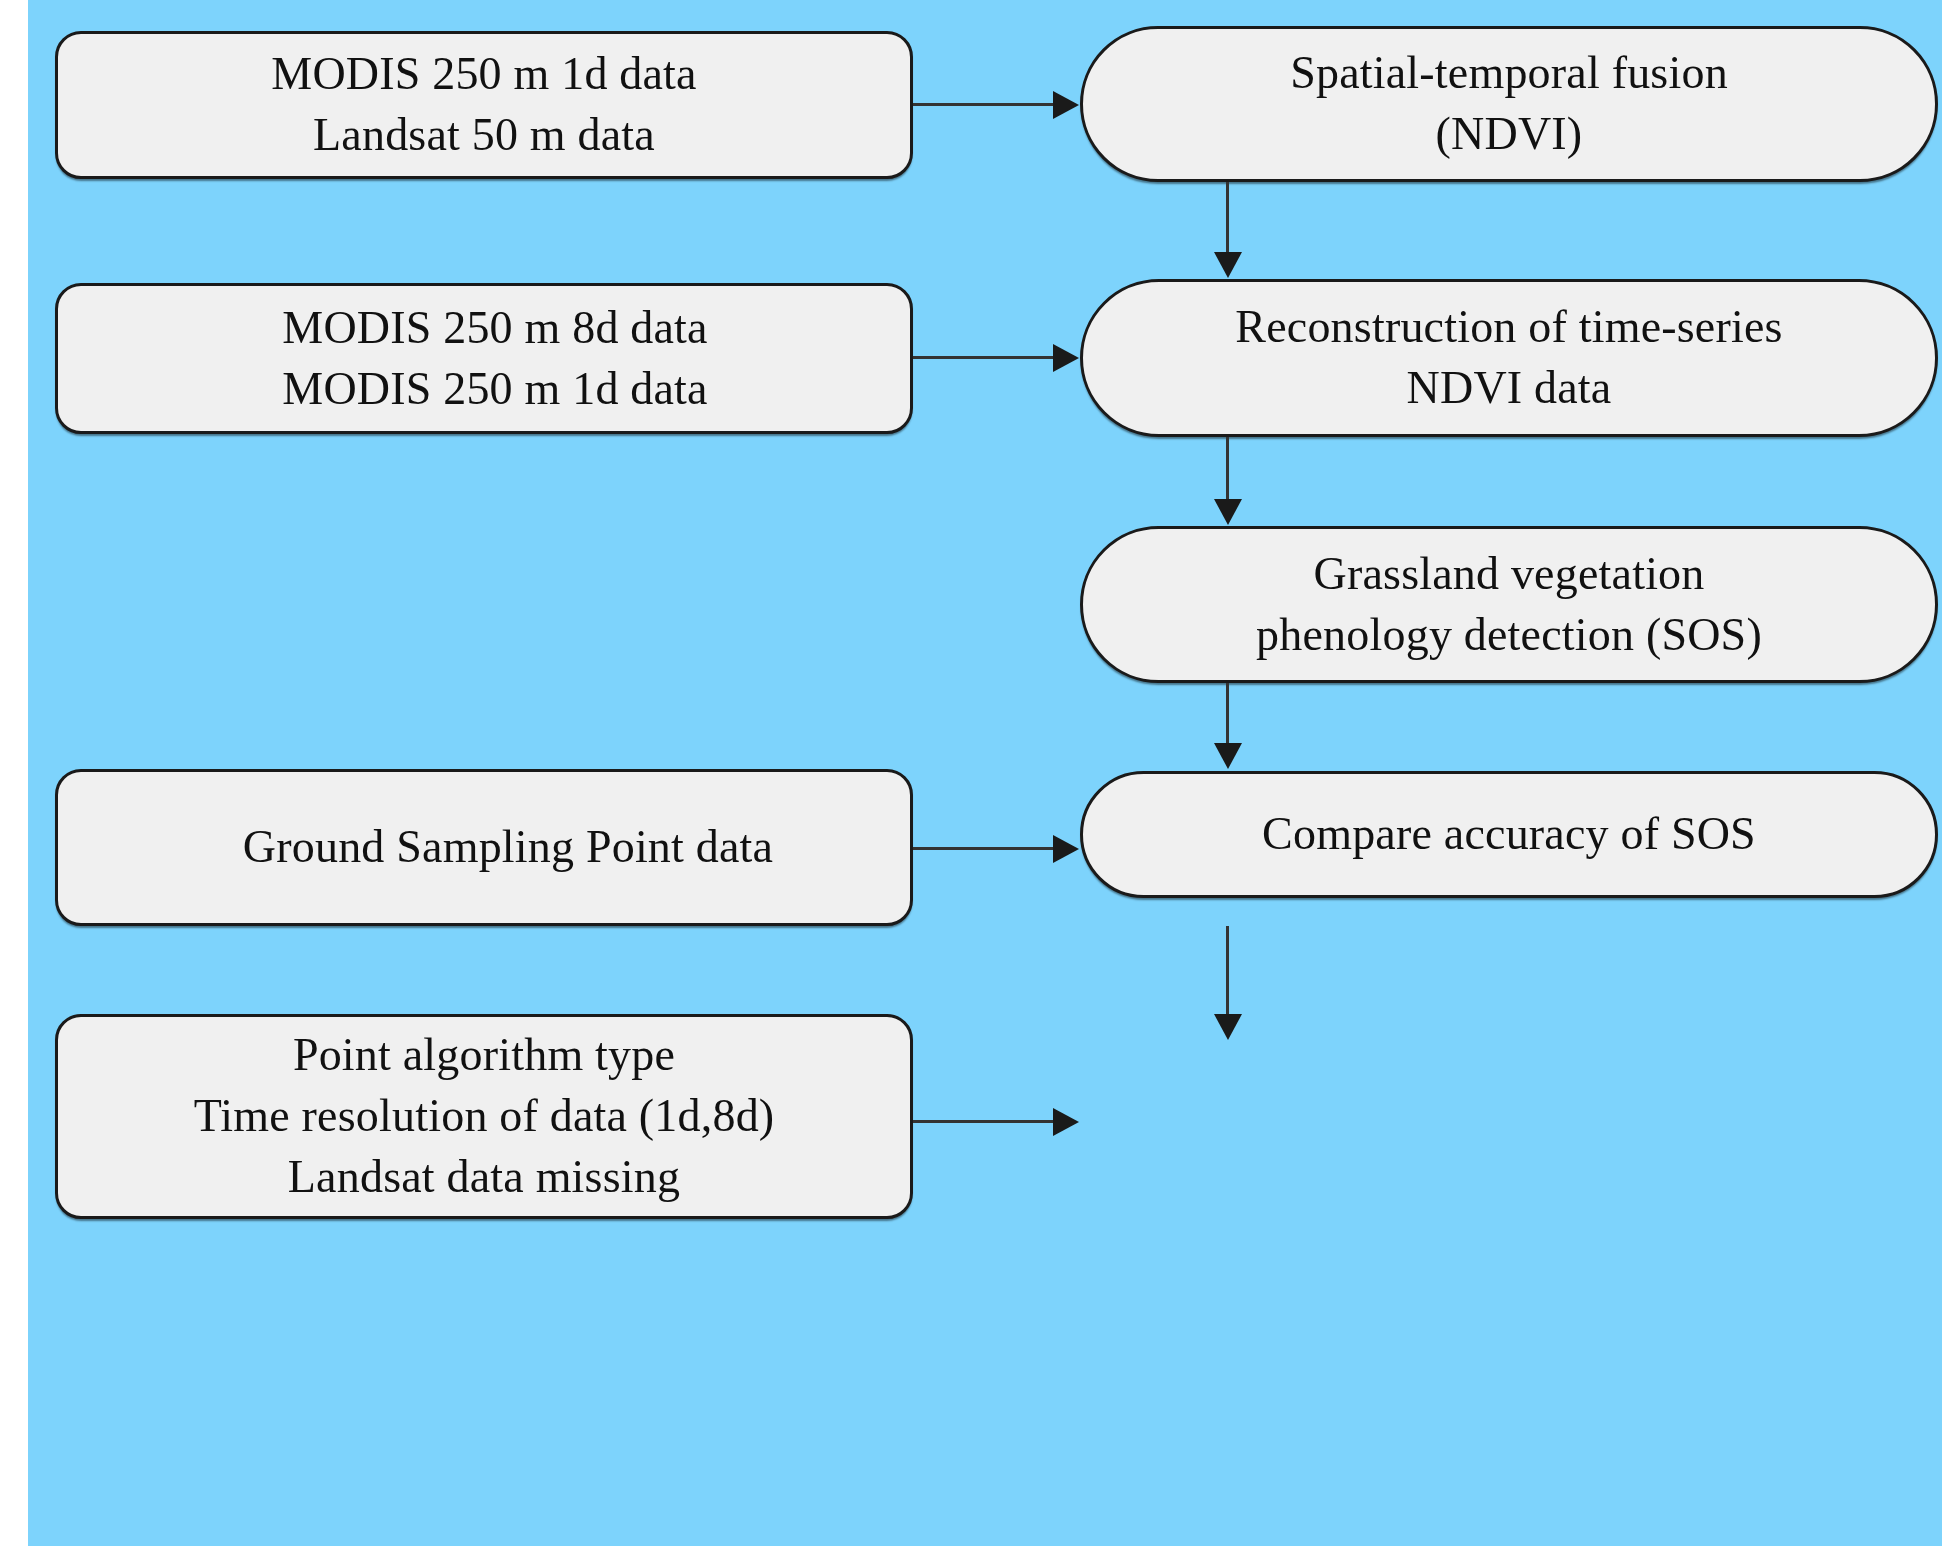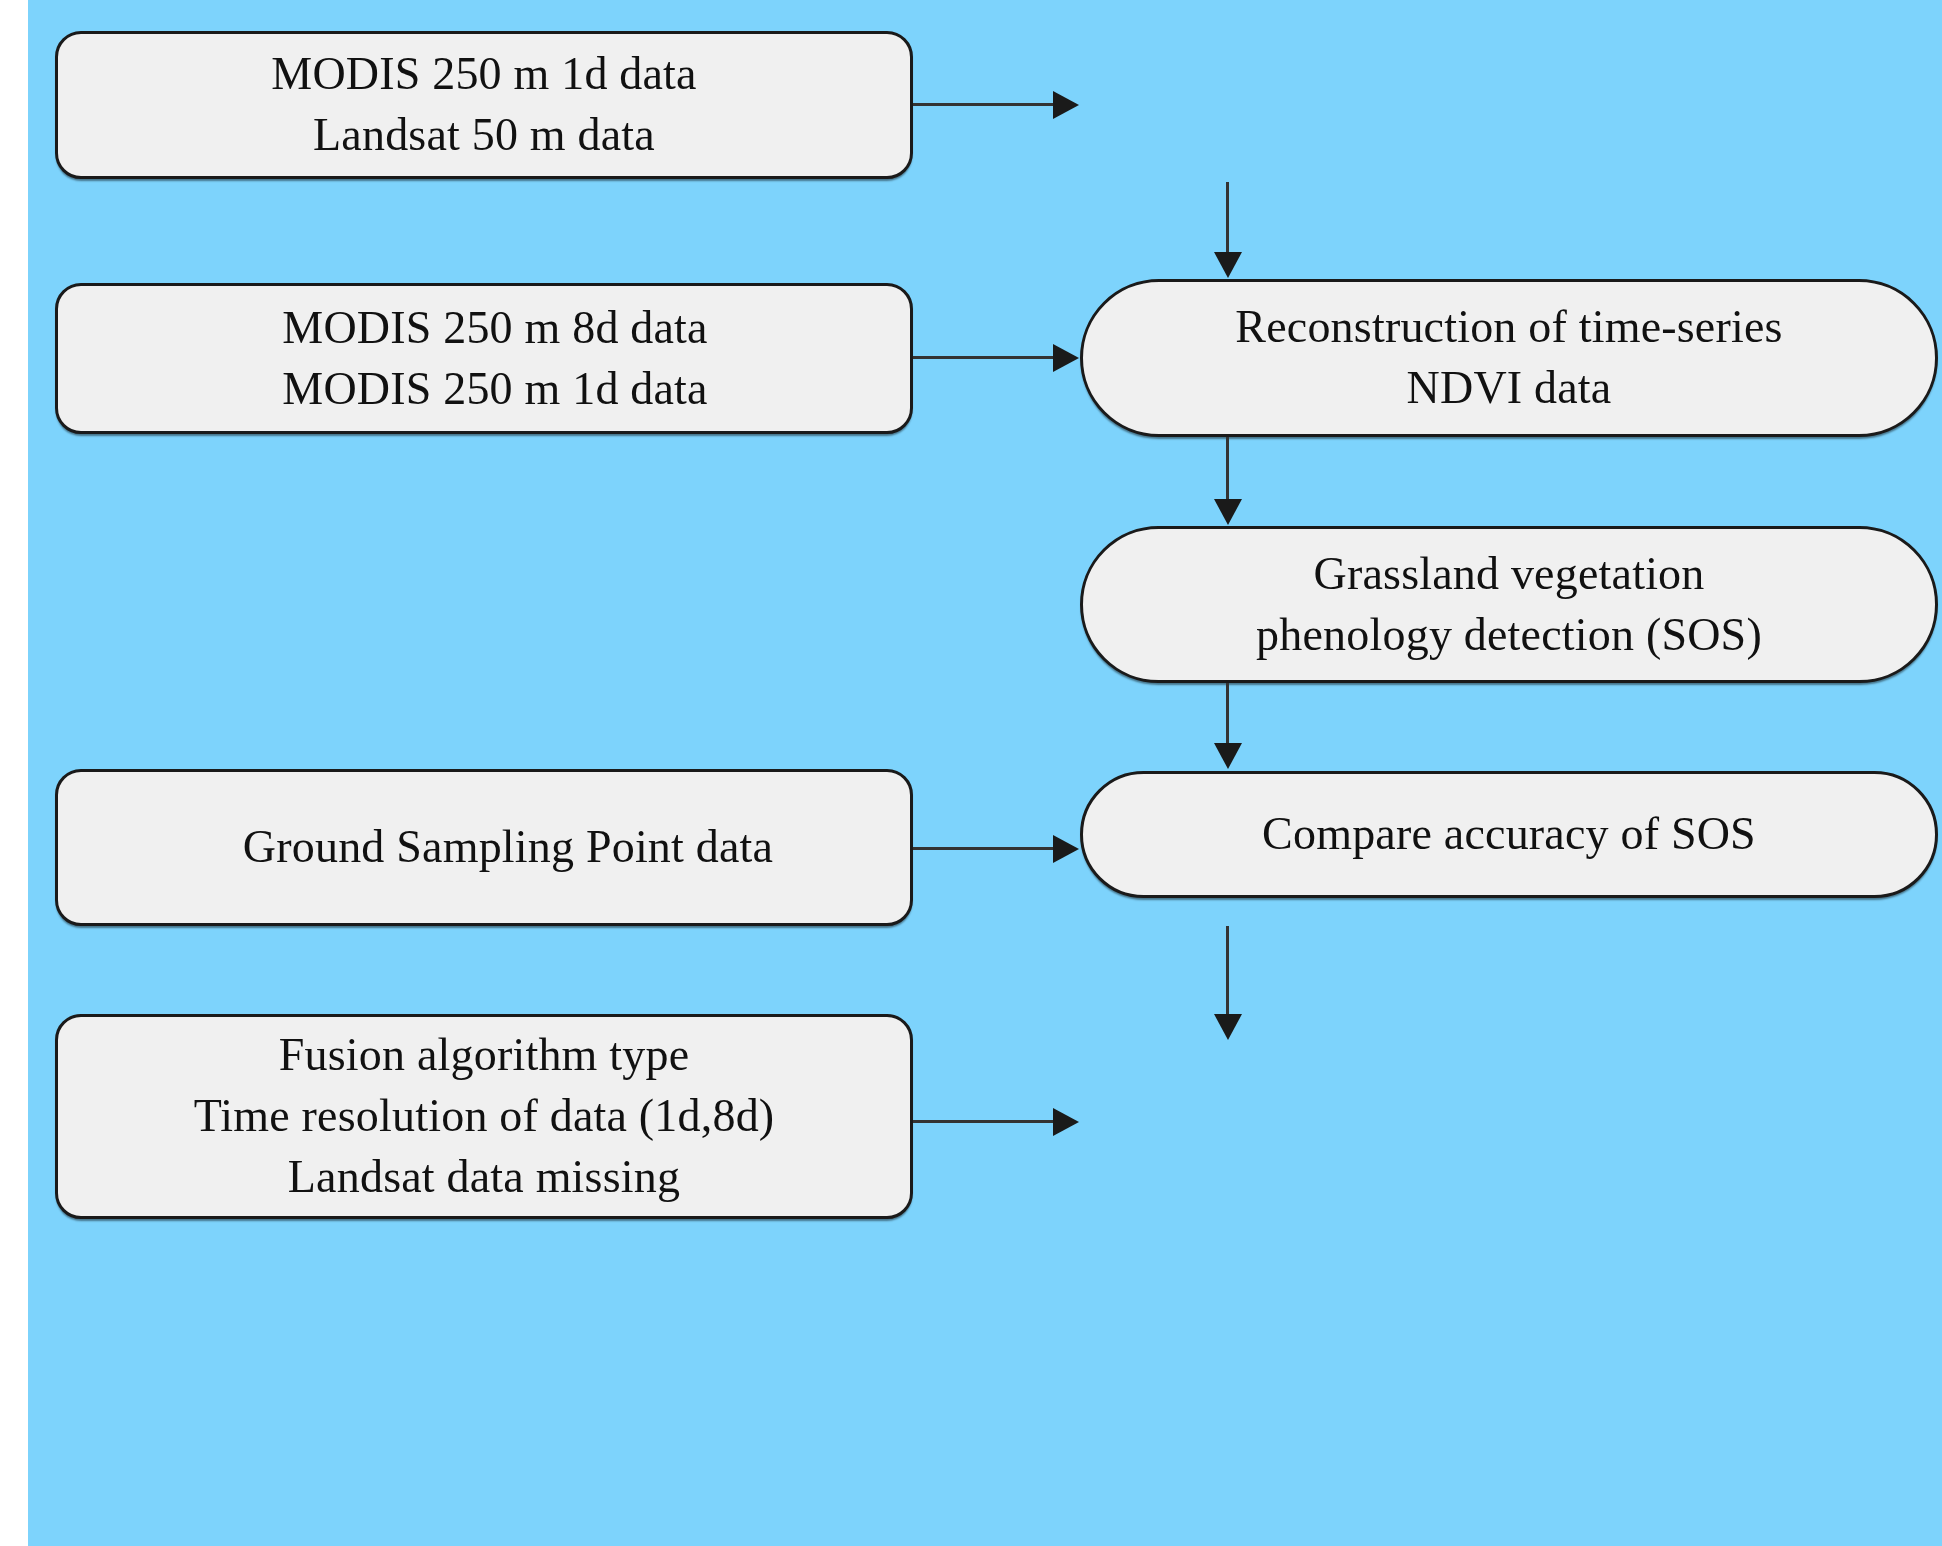--- a/index.html
+++ b/index.html
@@ -87,25 +87,29 @@
   <div class="node input-node" style="left: 27px; top: 283px; width: 858px; height: 151px; background: rgb(240, 240, 240); border-color: rgb(26, 26, 26); color: rgb(17, 17, 17); padding-left: 22px;">
     <span class="line">MODIS 250 m 8d data</span>
     <span class="line">MODIS 250 m 1d data</span>
   </div>
 
   <div class="node input-node" style="left: 27px; top: 769px; width: 858px; height: 157px; background: rgb(240, 240, 240); border-color: rgb(26, 26, 26); color: rgb(17, 17, 17); padding-left: 48px;">
     <span class="line">Ground Sampling Point data</span>
   </div>
 
   <div class="node input-node" style="left: 27px; top: 1014px; width: 858px; height: 205px; background: rgb(240, 240, 240); border-color: rgb(26, 26, 26); color: rgb(17, 17, 17);">
-    <span class="line">Fusion algorithm type</span>
+    <span class="line">Point algorithm type</span>
     <span class="line">Time resolution of data (1d,8d)</span>
     <span class="line">Landsat data missing</span>
   </div>
 
+  <div class="node process-node" style="left: 1052px; top: 26px; width: 858px; height: 156px; background: rgb(240, 240, 240); border-color: rgb(26, 26, 26); color: rgb(17, 17, 17);">
+    <span class="line">Spatial-temporal fusion</span>
+    <span class="line">(NDVI)</span>
+  </div>
 
   <div class="node process-node" style="left: 1052px; top: 279px; width: 858px; height: 158px; background: rgb(240, 240, 240); border-color: rgb(26, 26, 26); color: rgb(17, 17, 17);">
     <span class="line">Reconstruction of time-series</span>
     <span class="line">NDVI data</span>
   </div>
 
   <div class="node process-node" style="left: 1052px; top: 526px; width: 858px; height: 157px; background: rgb(240, 240, 240); border-color: rgb(26, 26, 26); color: rgb(17, 17, 17);">
     <span class="line">Grassland vegetation</span>
     <span class="line">phenology detection (SOS)</span>
   </div>

